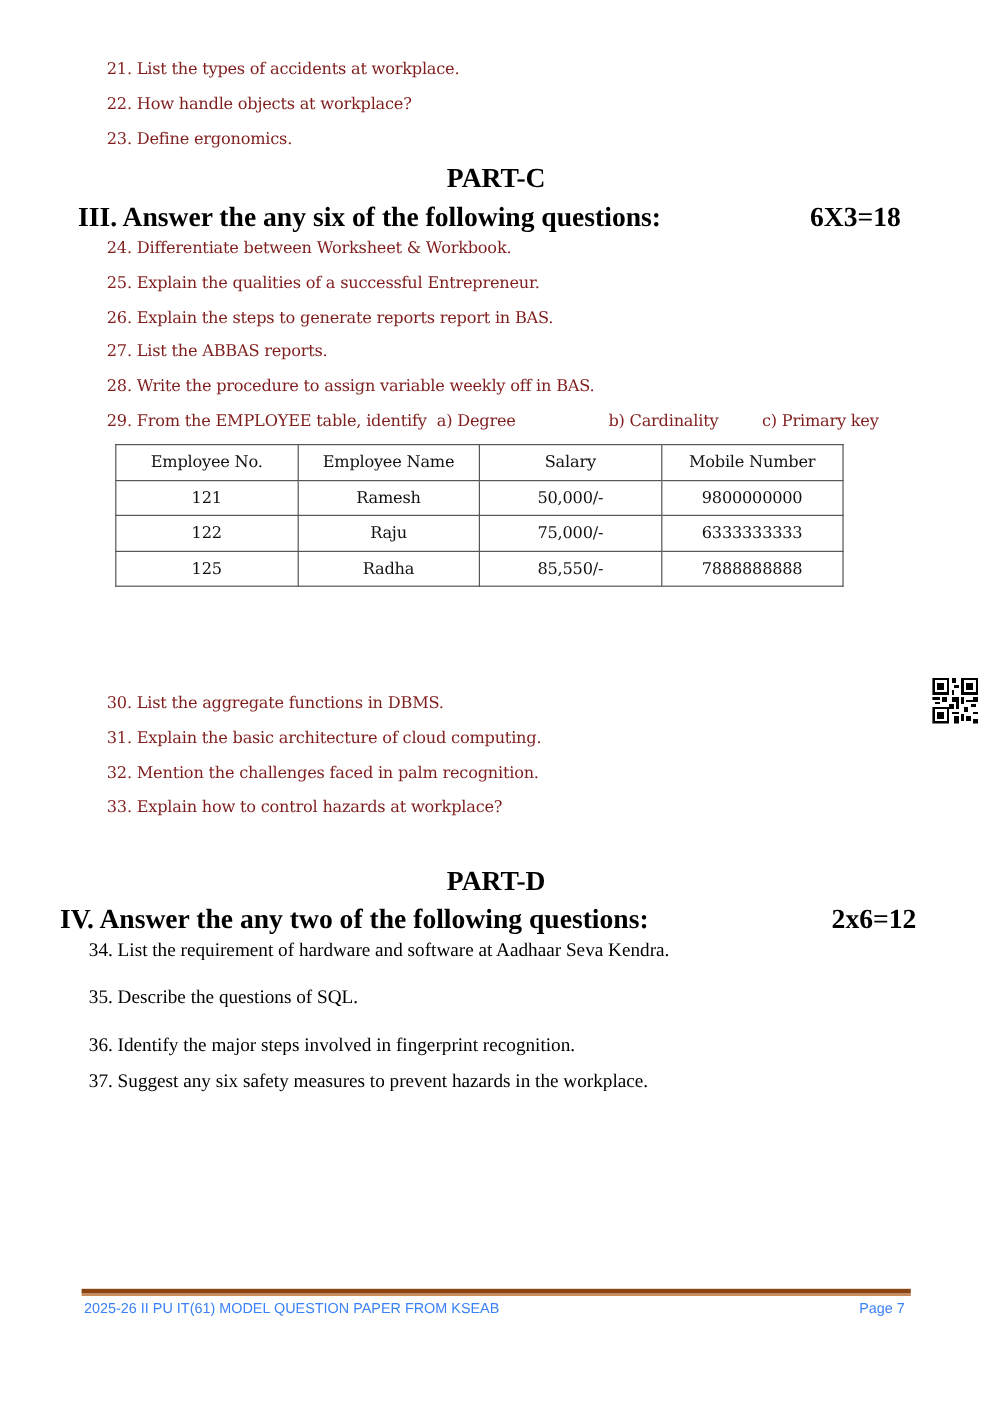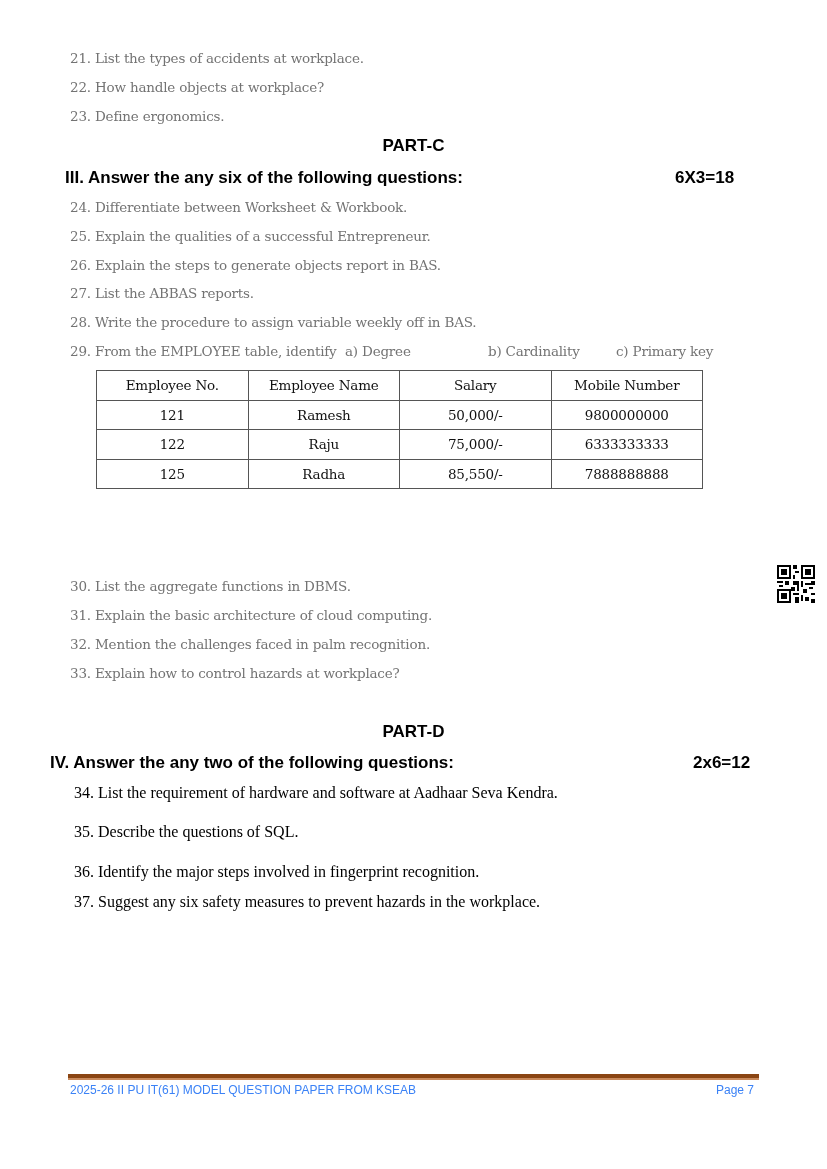--- a/index.html
+++ b/index.html
@@ -1,18 +1,18 @@
 <!DOCTYPE html>
 <html><head>
 <meta charset="utf-8">
 <style>
   html, body { margin: 0; padding: 0; background: #ffffff; }
   body { width: 827px; height: 1169px; position: relative; overflow: hidden; color: #000; }
-  .light { font-family: "DejaVu Serif", serif; font-size: 13.5px; font-weight: 300; letter-spacing: -0.2px; position: absolute; white-space: nowrap; color: #737373; }
-  .heavy { font-family: Liberation Sans, sans-serif; font-weight: bold; font-size: 17px; position: absolute; white-space: nowrap; }
+  .light { font-family: "DejaVu Serif", serif; font-size: 13.5px; font-weight: 300; letter-spacing: -0.2px; position: absolute; white-space: nowrap; color: #7f1d1d; margin-left: 19px; }
+  .heavy { font-family: Liberation Serif, serif; font-weight: bold; font-size: 23px; position: absolute; white-space: nowrap; }
   .tnr { font-family: "Liberation Serif", serif; font-size: 16px; position: absolute; white-space: nowrap; }
   .center { left: 0; width: 827px; text-align: center; }
   table.emp { position: absolute; left: 96px; top: 370px; width: 607px; border-collapse: collapse; table-layout: fixed; }
   table.emp td { border: 1px solid #555; height: 28.5px; padding: 0; text-align: center; font-family: "DejaVu Serif", serif; font-size: 13.5px; font-weight: 300; letter-spacing: -0.2px; color: #111; }
   .qr { position: absolute; left: 777px; top: 565px; width: 38px; height: 38px; }
   .footer-rule-top { position: absolute; left: 68px; top: 1074px; width: 691px; height: 4px; background: #8a4513; }
   .footer-rule-bot { position: absolute; left: 68px; top: 1078px; width: 691px; height: 2px; background: #c98a5c; }
   .footer { position: absolute; top: 1083px; font-family: "Liberation Sans", sans-serif; font-size: 12px; color: #3b82f6; white-space: nowrap; }
 </style>
 </head>
@@ -38,21 +38,21 @@
 <div class="light" style="left:70px; top:199px;">
   <span>24.</span>
   <span>Differentiate between Worksheet &amp; Workbook.</span>
 </div>
 <div class="light" style="left:70px; top:228px;">
   <span>25.</span>
   <span>Explain the qualities of a successful Entrepreneur.</span>
 </div>
 <div class="light" style="left:70px; top:257px;">
   <span>26.</span>
-  <span>Explain the steps to generate objects report in BAS.</span>
+  <span>Explain the steps to generate reports report in BAS.</span>
 </div>
 <div class="light" style="left:70px; top:285px;">
   <span>27.</span>
   <span>List the ABBAS reports.</span>
 </div>
 <div class="light" style="left:70px; top:314px;">
   <span>28.</span>
   <span>Write the procedure to assign variable weekly off in BAS.</span>
 </div>
 <div class="light" style="left:70px; top:343px;text-align:center;">

